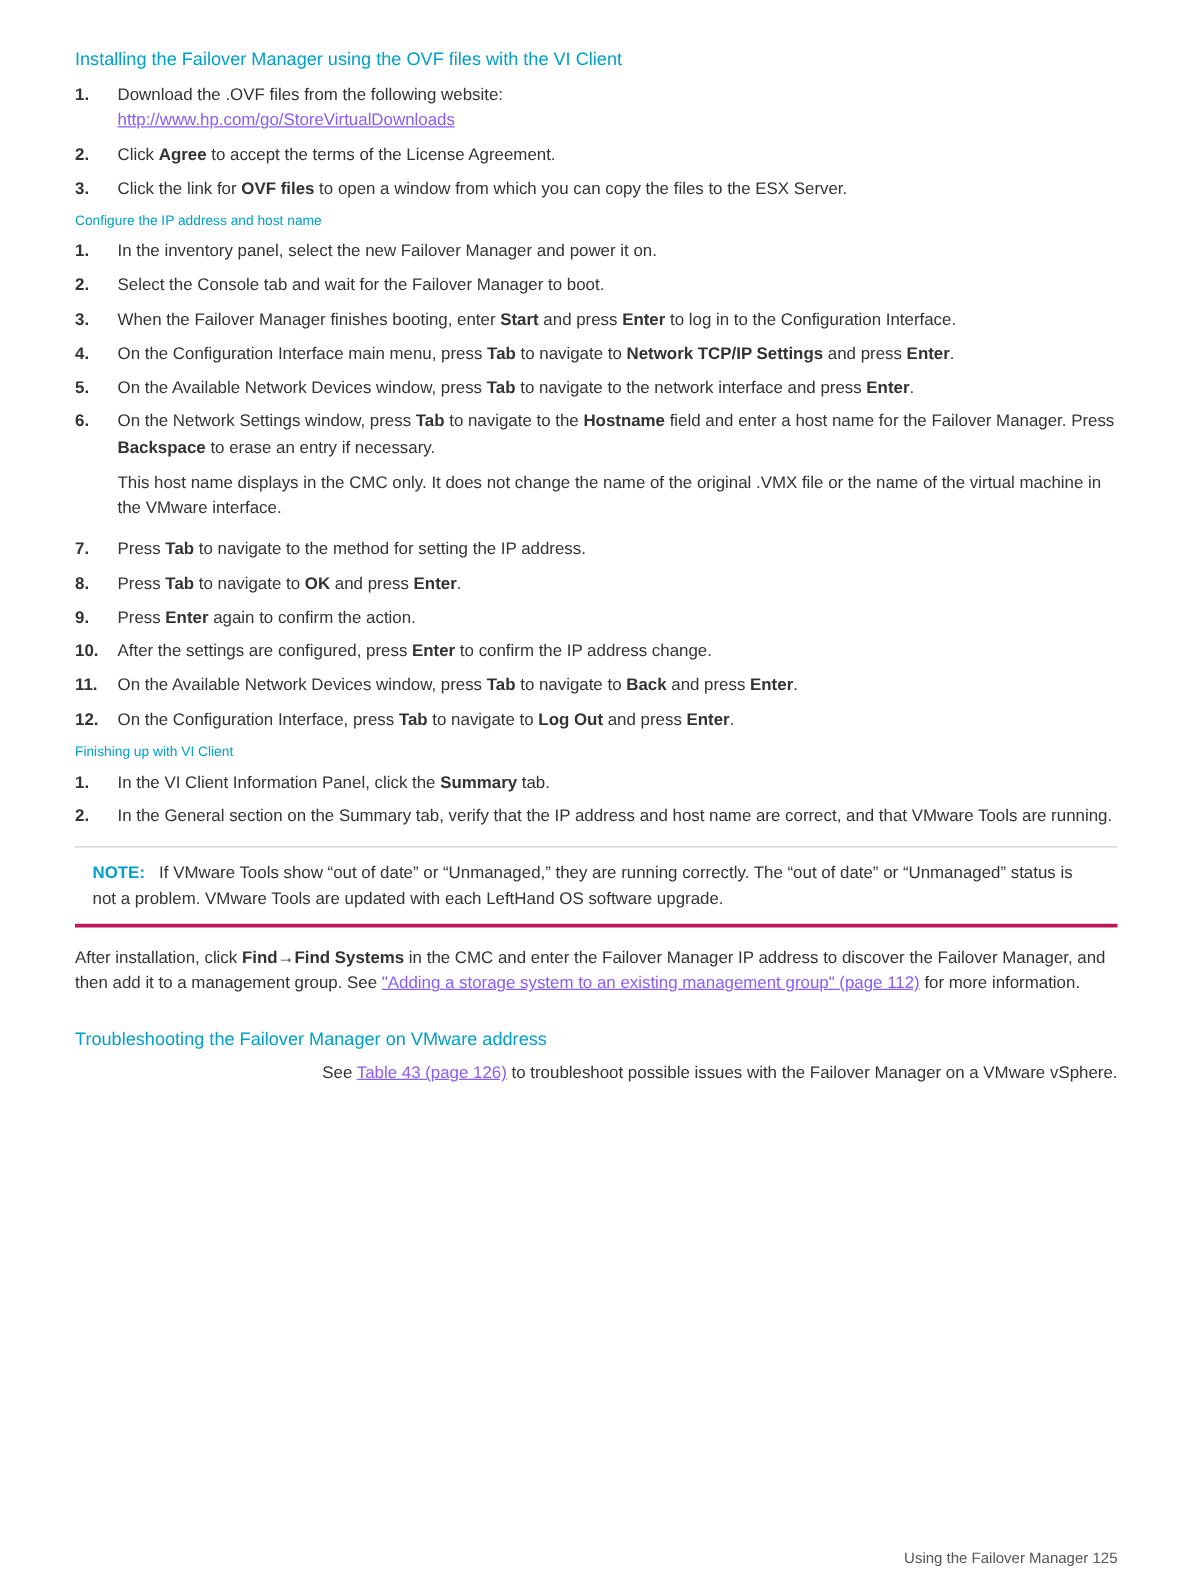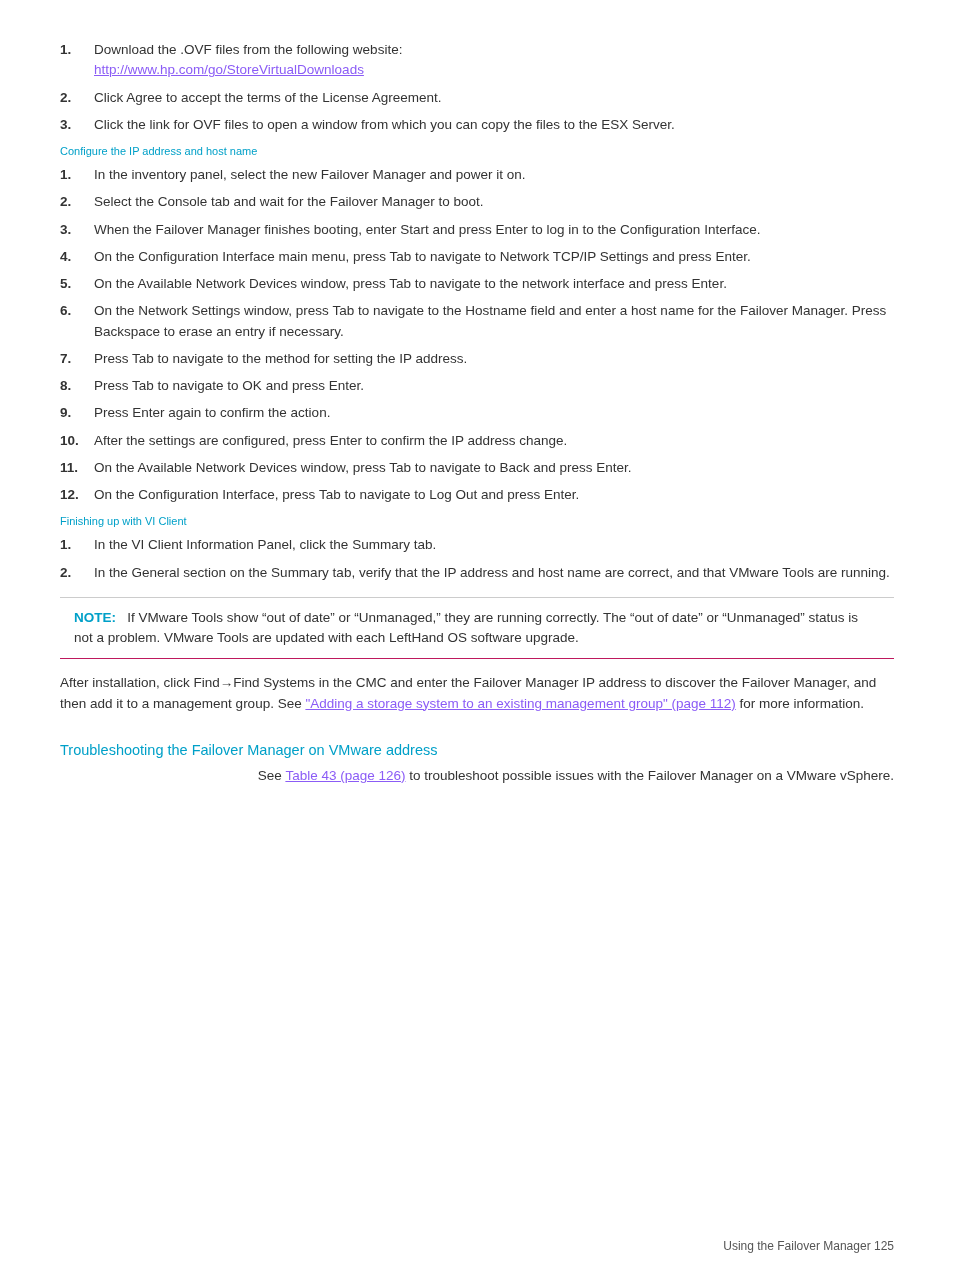--- a/index.html
+++ b/index.html
@@ -30,25 +30,25 @@
     }
     ol li {
       margin-bottom: 6px;
       line-height: 1.5;
     }
     a {
       color: #8b5cf6;
       text-decoration: underline;
     }
     b {
-      font-weight: normal;
+      font-weight: bold;
     }
     .note-box {
       border-top: 1px solid #ccc;
-      border-bottom: 1px solid #be185d;
+      border-bottom: 3px solid #be185d;
       padding: 10px 14px;
       margin: 14px 0 14px 0;
       line-height: 1.5;
     }
     .note-label {
       color: #00a0c8;
       font-weight: bold;
     }
     .after-install {
       line-height: 1.5;
@@ -94,20 +94,21 @@
       flex-shrink: 0;
     }
     .li-content {
       flex: 1;
     }
   </style>
 </head>
 <body>
 
 <div class="section">
+  <h2 class="section-title">Installing the Failover Manager using the OVF files with the VI Client</h2>
 
   <ol class="numbered">
     <li>
       <span class="li-content">
         Download the .OVF files from the following website:<br>
         <a href="#">http://www.hp.com/go/StoreVirtualDownloads</a>
       </span>
     </li>
     <li>
       <span class="li-content">
@@ -135,20 +136,21 @@
     </li>
     <li>
       <span class="li-content">On the Configuration Interface main menu, press <b>Tab</b> to navigate to <b>Network TCP/IP Settings</b> and press <b>Enter</b>.</span>
     </li>
     <li>
       <span class="li-content">On the Available Network Devices window, press <b>Tab</b> to navigate to the network interface and press <b>Enter</b>.</span>
     </li>
     <li>
       <span class="li-content">
         On the Network Settings window, press <b>Tab</b> to navigate to the <b>Hostname</b> field and enter a host name for the Failover Manager. Press <b>Backspace</b> to erase an entry if necessary.
+        <p class="sub-note" style="margin-left:0; margin-top:8px;">This host name displays in the CMC only. It does not change the name of the original .VMX file or the name of the virtual machine in the VMware interface.</p>
       </span>
     </li>
     <li>
       <span class="li-content">
         Press <b>Tab</b> to navigate to the method for setting the IP address.
       </span>
     </li>
     <li>
       <span class="li-content">Press <b>Tab</b> to navigate to <b>OK</b> and press <b>Enter</b>.</span>
     </li>

